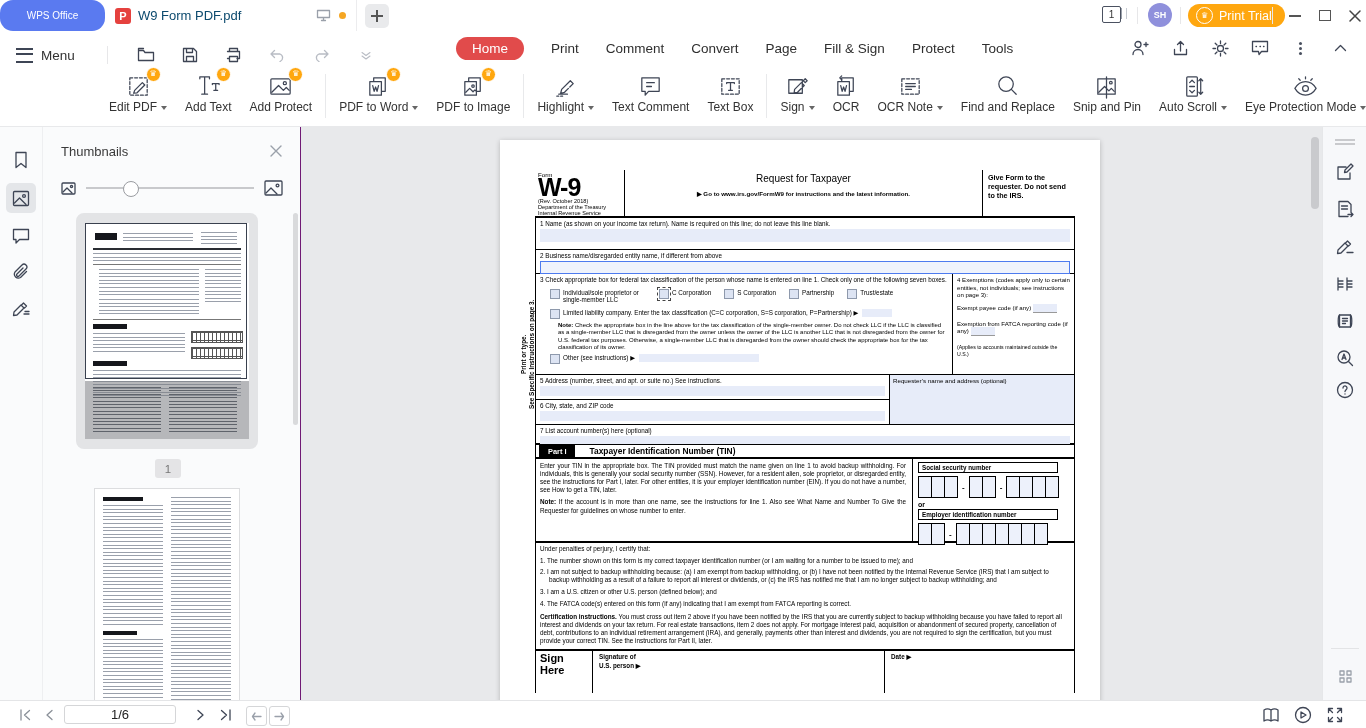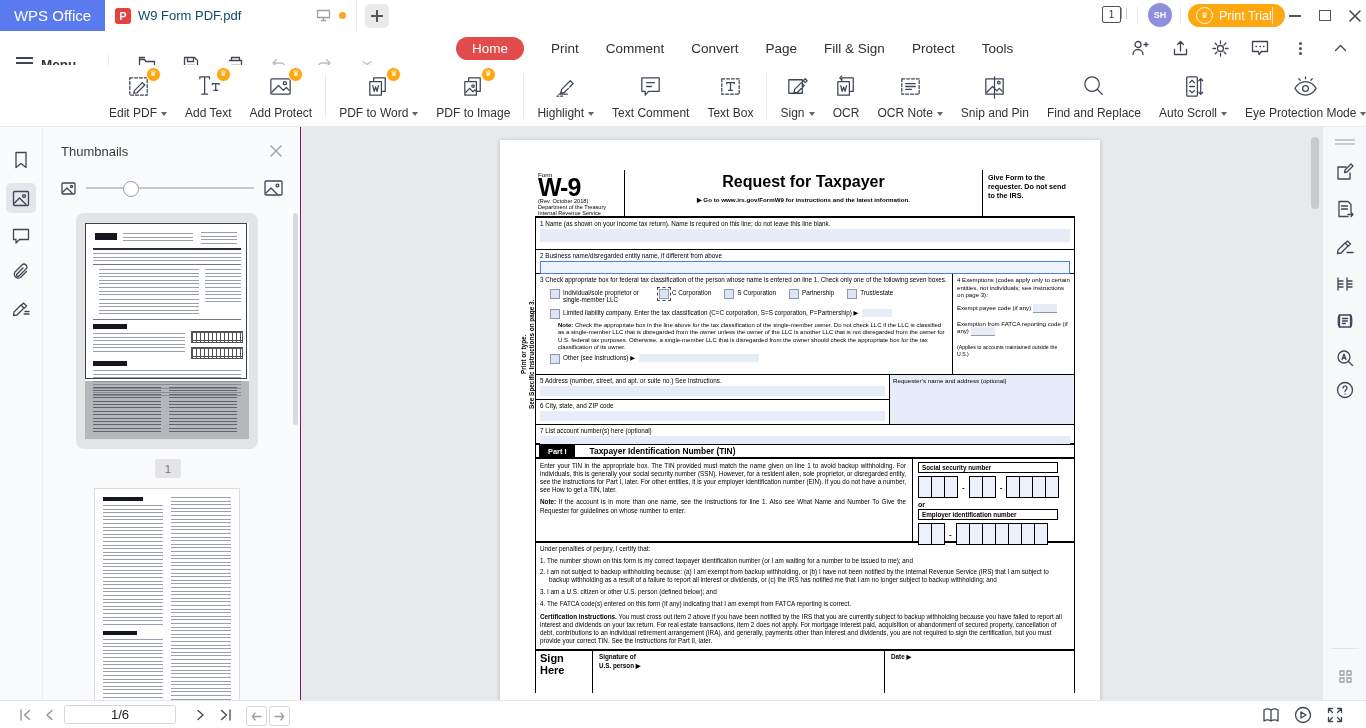--- a/index.html
+++ b/index.html
@@ -6,21 +6,21 @@
   body{width:1366px;height:728px;overflow:hidden;background:#fff;
        font-family:"Liberation Sans",sans-serif;color:#333;position:relative;}
   .abs{position:absolute;}
   svg{display:block;}
   .ic{stroke:#3E4555;fill:none;stroke-width:1.3;stroke-linecap:round;stroke-linejoin:round;}
   .ic-dis{stroke:#B8BCC4;}
 
   
   #titlebar{position:absolute;left:0;top:0;width:1366px;height:31px;background:#fff;}
   .wps-tab{position:absolute;left:0;top:0;width:105px;height:31px;background:#5A7AF0;color:#fff;
-           font-size:15px;display:flex;align-items:center;justify-content:center;}
+           font-size:10px;display:flex;align-items:center;justify-content:center;border-radius:13px;}
   .doc-tab{position:absolute;left:105px;top:0;width:252px;height:31px;display:flex;align-items:center;
            padding:0 10px;box-sizing:border-box;border-right:1px solid #ECECEE;background:#fff;}
   .pdf-ico{width:16px;height:16px;border-radius:3px;background:#E5413E;color:#fff;font-size:11px;font-weight:bold;
            display:flex;align-items:center;justify-content:center;margin-right:7px;flex:0 0 auto;}
   .doc-tab .lbl{font-size:13px;color:#0c4a6e;white-space:nowrap;overflow:hidden;flex:1;}
   .dot{width:7px;height:7px;border-radius:50%;background:#F5A623;margin-left:8px;flex:0 0 auto;}
   .newtab{position:absolute;left:365px;top:4px;width:24px;height:24px;background:#E9EAEC;border-radius:5px;
           display:flex;align-items:center;justify-content:center;}
   .plus-h{width:12px;height:2px;background:#555;position:relative;}
   .plus-h:after{content:"";position:absolute;left:5px;top:-5px;width:2px;height:12px;background:#555;}
@@ -35,40 +35,40 @@
              color:#fff;font-size:12.5px;display:flex;align-items:center;gap:6px;}
   .ft-crown{width:15px;height:15px;border-radius:50%;border:1.3px solid #fff;display:flex;align-items:center;
             justify-content:center;font-size:8px;}
   .winbtn{position:absolute;top:0;width:30px;height:31px;display:flex;align-items:center;justify-content:center;}
   .min-g{width:12px;height:2px;background:#555;}
   .max-g{width:10px;height:9px;border:1.4px solid #555;position:relative;background:#fff;}
   .max-g:before{content:"";position:absolute;left:2px;top:-4px;width:10px;height:9px;border:1.4px solid #555;z-index:-1;}
 
   
   #menurow{position:absolute;left:0;top:31px;width:1366px;height:34px;background:#fff;}
-  .menu-left{position:absolute;left:16px;top:16px;height:34px;display:flex;align-items:center;gap:20px;font-weight:bold;}
+  .menu-left{position:absolute;left:16px;top:7px;height:34px;display:flex;align-items:center;gap:20px;}
   .burger{width:17px;height:11px;border-top:2px solid #3E4555;border-bottom:2px solid #3E4555;position:relative;}
   .burger:after{content:"";position:absolute;left:0;top:3.5px;width:17px;height:2px;background:#3E4555;}
   .menu-lbl{font-size:13.5px;color:#333;margin-right:6px;}
   .msep{width:1px;height:18px;background:#E7E7E9;margin:0 6px;}
   .mico{width:24px;height:24px;display:flex;align-items:center;justify-content:center;}
   .tabs{position:absolute;left:456px;top:0;height:34px;display:flex;align-items:center;gap:27px;}
   .tab{font-size:13.5px;color:#2f2f2f;white-space:nowrap;}
   .tab.active{background:#E14B4B;color:#fff;padding:4px 16px;border-radius:14px;}
   .menu-right{position:absolute;right:14px;top:0;height:34px;display:flex;align-items:center;gap:16px;}
   .kebab{width:3px;height:3px;border-radius:50%;background:#4A5160;box-shadow:0 -5px 0 #4A5160,0 5px 0 #4A5160;}
 
   
   #ribbon{position:absolute;left:0;top:65px;width:1366px;height:62px;background:#fff;border-bottom:1px solid #E8E9EB;
           display:flex;align-items:flex-start;padding:7px 112px 0 100px;box-sizing:border-box;}
   .rbi{display:flex;flex-direction:column;align-items:center;padding:0 9px;}
   .icw{position:relative;height:28px;display:flex;align-items:center;}
   .crown{position:absolute;top:-5px;right:-9px;width:13px;height:13px;border-radius:50%;background:#FFA70F;
          border:1px solid #fff;color:#fff;font-size:8px;line-height:12px;text-align:center;}
-  .rlbl{margin-top:6px;font-size:12px;color:#333;white-space:nowrap;display:flex;align-items:center;}
+  .rlbl{font-size:12px;color:#333;white-space:nowrap;display:flex;align-items:center;}
   .caret{width:0;height:0;border-left:3.5px solid transparent;border-right:3.5px solid transparent;
          border-top:4px solid #666;margin-left:4px;margin-top:2px;}
   .vsep{width:1px;height:44px;background:#E8E9EB;margin:2px 4px 0 4px;flex:0 0 auto;}
 
   
   #leftstrip{position:absolute;left:0;top:127px;width:42px;height:573px;background:#FAFBFC;border-right:1px solid #EEEFF1;}
   .strip-ic{position:absolute;left:6px;width:30px;height:30px;border-radius:5px;display:flex;align-items:center;justify-content:center;}
   .strip-ic.active{background:#E4E6E9;}
   #thumbpanel{position:absolute;left:43px;top:127px;width:257px;height:573px;background:#FAFBFC;
               border-right:7px solid #701a75;overflow:hidden;}
@@ -97,21 +97,21 @@
   .page{position:absolute;left:199px;top:13px;width:600px;height:1015px;background:#fff;
         box-shadow:0 1px 5px rgba(0,0,0,0.22);font-family:"Liberation Sans",sans-serif;color:#000;}
   .mscroll{position:absolute;right:3px;top:10px;width:8px;height:72px;background:#C9CACD;border-radius:4px;}
 
   
   .pheader{position:absolute;left:35px;top:30px;width:540px;height:48px;display:flex;border-bottom:2px solid #000;box-sizing:border-box;}
   .ph1{width:90px;border-right:1px solid #000;padding:1px 3px;box-sizing:border-box;}
   .ph1 .fw{font-size:6.2px;} .ph1 .w9{font-size:25px;font-weight:bold;line-height:0.78;letter-spacing:-1px;}
   .ph1 .sm{font-size:5.6px;line-height:1.15;}
   .ph2{flex:1;border-right:1px solid #000;text-align:center;padding-top:3px;}
-  .ph2 .t{font-size:16px;font-weight:bold;line-height:1.15;}
+  .ph2 .t{font-size:10px;font-weight:normal;line-height:1.15;}
   .ph2 .g{font-size:6.2px;font-weight:bold;margin-top:5px;}
   .ph3{width:92px;padding:3px 5px;box-sizing:border-box;font-size:7.2px;font-weight:bold;line-height:1.25;}
   .formbox{position:absolute;left:35px;top:78px;width:540px;border-left:1px solid #000;border-right:1px solid #000;box-sizing:border-box;}
   .frow{border-bottom:1px solid #000;box-sizing:border-box;position:relative;}
   .flabel{font-size:6.3px;padding:2px 0 0 4px;}
   .ffield{background:#E7ECF9;height:13px;margin:2px 4px 0 4px;}
   .ffield.focus{border:1.5px solid #4D7BEF;background:#EFF3FC;height:11px;}
   .cbrow{display:flex;gap:13px;margin:5px 0 0 10px;font-size:6.3px;align-items:flex-start;}
   .cb{width:8px;height:8px;border:1px solid #8E99AC;background:#DDE4F3;flex:0 0 auto;margin-right:3px;}
   .cb.focusants{outline:1px dashed #444;outline-offset:1.5px;}
@@ -396,38 +396,38 @@
         <svg width="27" height="27" viewBox="0 0 28 28">
           <rect class="ic" x="5" y="6" width="18" height="16" stroke-dasharray="3 2"></rect>
           <path class="ic" d="M9 11h10M9 14h10M9 17h6"></path>
         </svg>
       </div>
     <span class="rlbl">
         <span>OCR Note</span>
         <span class="caret"></span>
       </span>
   </div>
+  <div class="rbi" style="margin-left:auto">
+    <div class="icw">
+        <svg width="27" height="27" viewBox="0 0 28 28">
+          <circle class="ic" cx="12.5" cy="11.5" r="7.5"></circle>
+          <path class="ic" d="M18 17l5 5"></path>
+        </svg>
+      </div>
+    <span class="rlbl">Find and Replace</span>
+  </div>
   <div class="rbi">
     <div class="icw">
         <svg width="27" height="27" viewBox="0 0 28 28">
           <rect class="ic" x="5" y="6" width="18" height="16"></rect>
           <circle class="ic" cx="18.5" cy="10" r="1.4"></circle>
           <path class="ic" d="M6 20l6-6 4.5 4.5 2.5-2.5 3 3M14 4v22" stroke-dasharray="40 2"></path>
         </svg>
       </div>
     <span class="rlbl">Snip and Pin</span>
-  </div>
-  <div class="rbi" style="margin-left:auto">
-    <div class="icw">
-        <svg width="27" height="27" viewBox="0 0 28 28">
-          <circle class="ic" cx="12.5" cy="11.5" r="7.5"></circle>
-          <path class="ic" d="M18 17l5 5"></path>
-        </svg>
-      </div>
-    <span class="rlbl">Find and Replace</span>
   </div>
   <div class="rbi">
     <div class="icw">
         <svg width="27" height="27" viewBox="0 0 28 28">
           <rect class="ic" x="7" y="4" width="11" height="20" rx="1"></rect>
           <path class="ic" d="M10 10l2.5-2.5L15 10M10 18l2.5 2.5L15 18M10 14h5M21.5 6v16M19.5 8l2-2 2 2M19.5 20l2 2 2-2"></path>
         </svg>
       </div>
     <span class="rlbl">
         <span>Auto Scroll</span>

